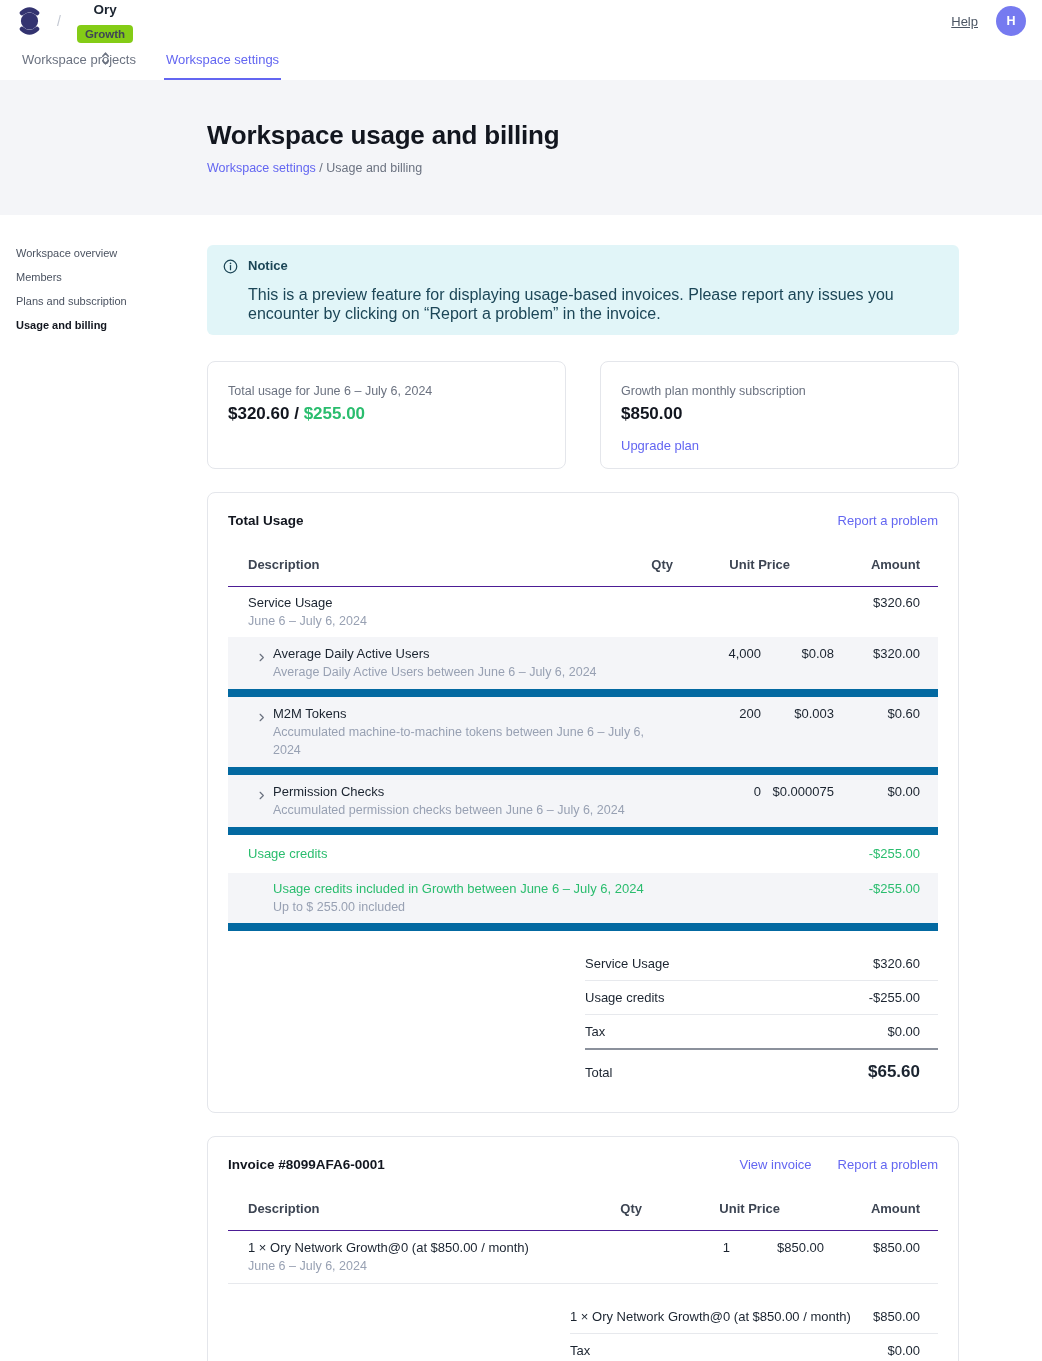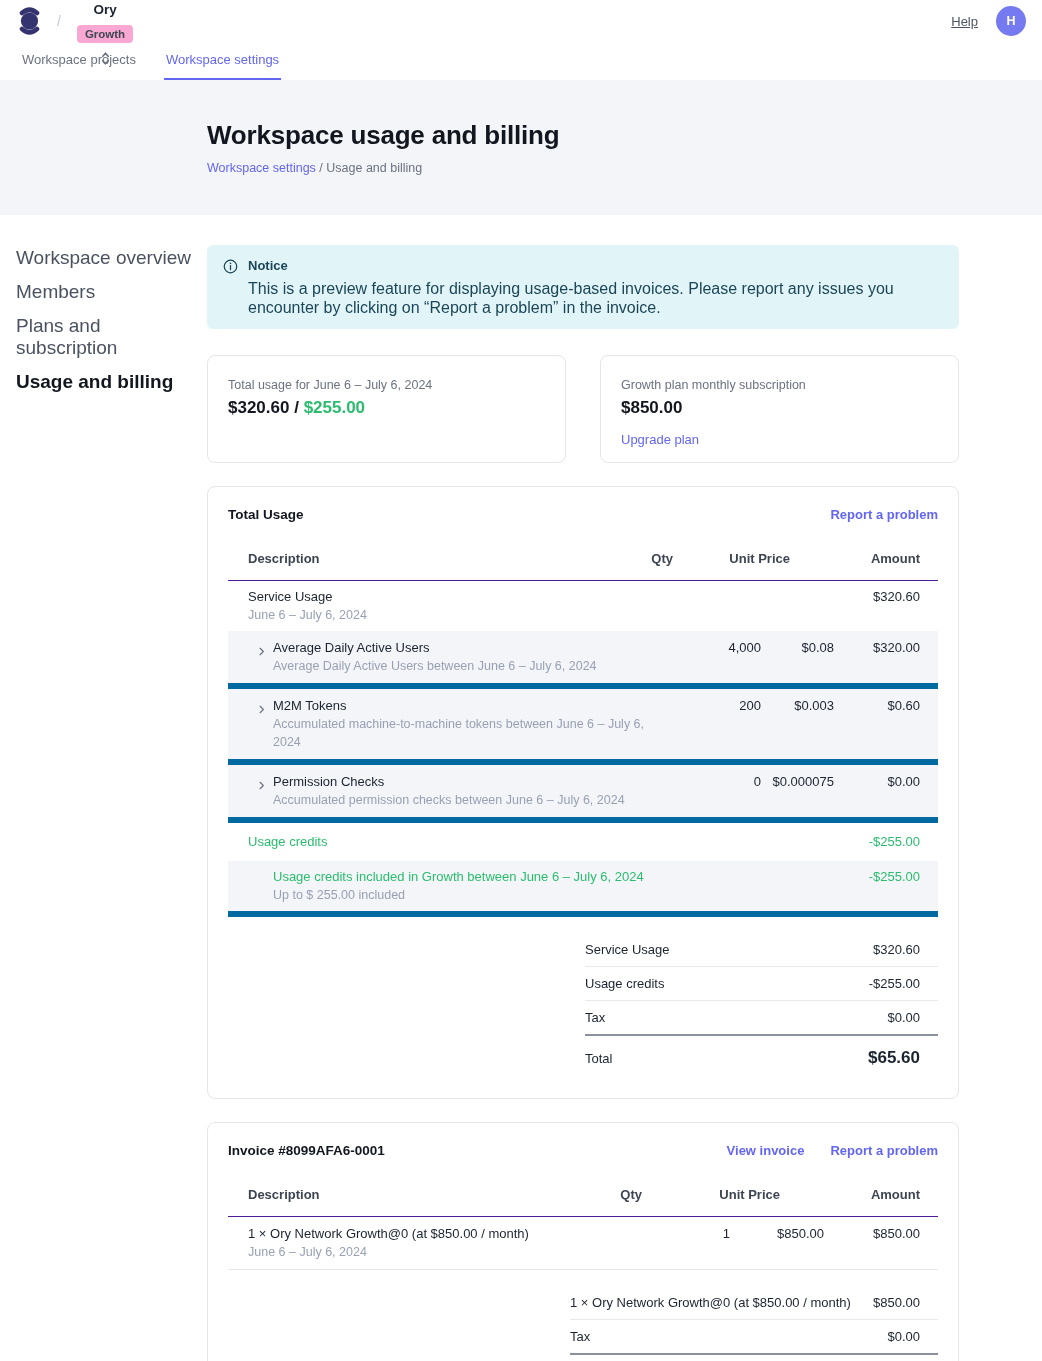--- a/index.html
+++ b/index.html
@@ -16,21 +16,21 @@
   
   .topbar {
     height:42px; display:flex; align-items:center;
     padding:0 16px; background:#fff;
   }
   .logo { display:flex; align-items:center; margin-right:14px; }
   .crumb-sep { color:#c3c8d2; font-size:14px; margin-right:16px; }
   .ws-selector { display:flex; align-items:center; gap:8px; cursor:pointer;flex-direction:column; }
   .ws-name { font-size:13.5px; font-weight:700; color:#1b2430; }
   .plan-badge {
-    background:#f9a8d4; color:#3f4654; font-size:11.5px; font-weight:600;
+    background:#84cc16; color:#3f4654; font-size:11.5px; font-weight:600;
     padding:3px 8px; border-radius:4px;
   }
   .topbar-right { margin-left:auto; display:flex; align-items:center; gap:18px; }
   .help-link { color:#4b5563; font-size:13px;text-decoration:underline; }
   .avatar {
     width:30px; height:30px; border-radius:50%; background:#767af0;
     color:#fff; font-size:12.5px; font-weight:600;
     display:flex; align-items:center; justify-content:center;
   }
 
@@ -44,67 +44,67 @@
 
   
   .page-head { background:#f4f5f8; padding:40px 12px 40px 207px; }
   .page-title { font-size:26px; font-weight:700; color:#12161f; letter-spacing:-0.2px; }
   .page-crumbs { margin-top:10px; font-size:12.5px; }
   .page-crumbs .sep, .page-crumbs .current { color:#6b7280; }
 
   
   .main { display:flex; padding-left:16px; }
   .sidebar { width:191px; padding-top:26px; }
-  .side-item { padding:6px 0; font-size:19px; color:#4a5260; cursor:pointer; }
+  .side-item { padding:6px 0; font-size:11px; color:#4a5260; cursor:pointer; }
   .side-item.active { color:#12161f; font-weight:700; }
   .content { width:752px; padding-bottom:16px; }
 
   
   .notice {
     margin-top:30px; background:#e1f5f8; border-radius:6px;
     padding:13px 16px 12px; display:flex; gap:10px; color:#1c4657;
   }
   .notice .n-icon { flex:0 0 auto; padding-top:1px; }
-  .notice-title { font-weight:700; font-size:13px; margin-bottom:7px; }
+  .notice-title { font-weight:700; font-size:13px; margin-bottom:13px; }
   .notice-body { font-size:16px; line-height:18.5px; }
 
   
   .cards-row { display:flex; gap:34px; margin-top:26px; }
   .ov-card {
     flex:1; height:108px; background:#fff; border:1px solid #e4e6eb;
     border-radius:8px; padding:22px 20px;
   }
   .ov-label { font-size:12.5px; color:#6b7280; }
   .ov-amount { margin-top:6px; font-size:17px; font-weight:700; color:#12161f; }
   .ov-link { display:inline-block; margin-top:14px; font-size:13px; color:#6366f1; }
 
   
   .inv-card {
     margin-top:23px; background:#fff; border:1px solid #e4e6eb;
     border-radius:8px; padding:20px 20px 26px;
   }
   .inv-head { display:flex; align-items:center; }
   .inv-title { font-size:13.5px; font-weight:700; color:#12161f;text-align:center; }
   .inv-links { margin-left:auto; display:flex; gap:26px; }
-  .inv-links a { font-size:13px; color:#6366f1;font-weight:bold; }
+  .inv-links a { font-size:13px; color:#6366f1; }
 
   .table { margin-top:22px; }
   .t-row, .t-head {
     display:grid; align-items:start;
   }
   .usage-grid { grid-template-columns:1fr 90px 73px 104px; }
   .sub-grid   { grid-template-columns:1fr 90px 94px 114px; }
   .t-head { padding:6px 0 12px; border-bottom:1px solid #4c1d95;gap:44px; }
   .t-head > div { font-size:13px; font-weight:700; color:#3d4553; line-height:18px; }
   .th-desc { padding-left:20px; }
   .num { text-align:right; }
   .t-head .num:last-child, .t-row .num:last-child { padding-right:18px; }
 
   .t-row { background:#fff; }
-  .t-row.shaded { background:#f4f5f8; border-bottom:6px solid #0369a1; }
+  .t-row.shaded { background:#f4f5f8; border-bottom:8px solid #0369a1; }
   .t-row .cell-num { font-size:13px; line-height:18px; color:#1b2430; }
   .row-title { font-size:13px; line-height:18px; color:#1b2430; }
   .row-sub { font-size:12.5px; line-height:18px; color:#98a1b3; }
   .desc { padding-left:20px; }
   .desc.with-caret { display:flex; gap:6px; padding-left:28px; }
   .caret { flex:0 0 auto; padding-top:7px; cursor:pointer; }
   .pad-group { padding:7px 0; }
   .pad-item { padding:8px 0; }
   .pad-credit { padding:10px 0; }
   .t-row .green { color:#2abd6e; }

